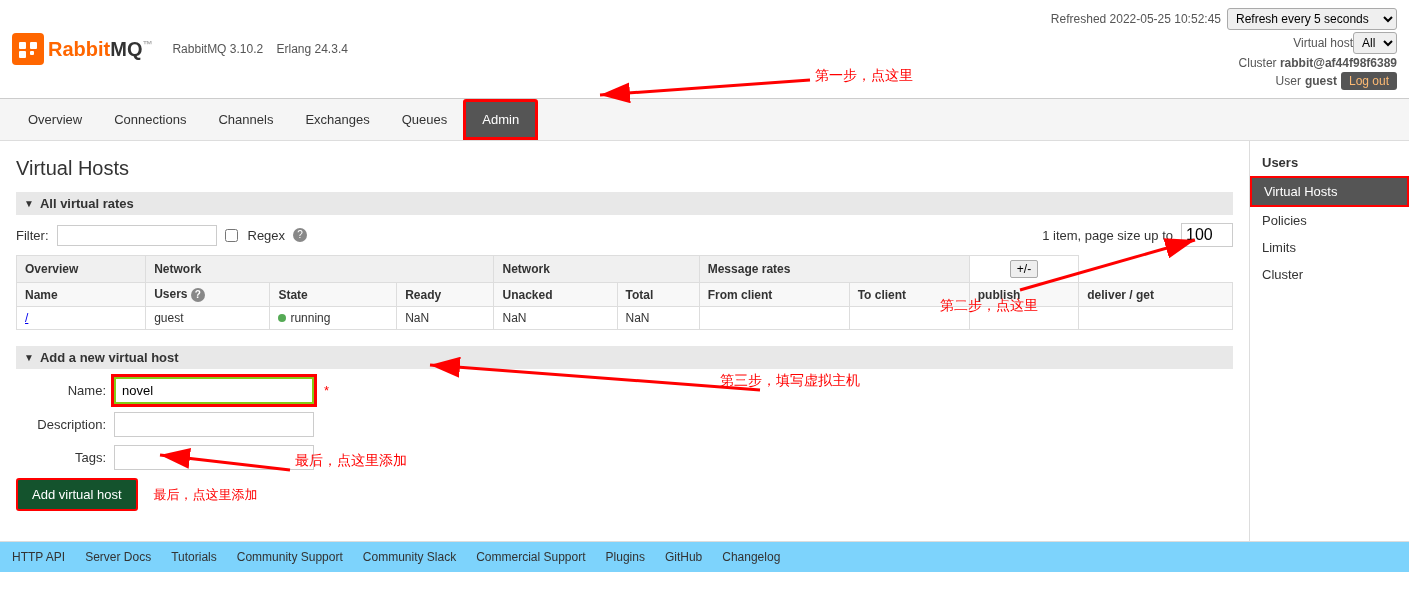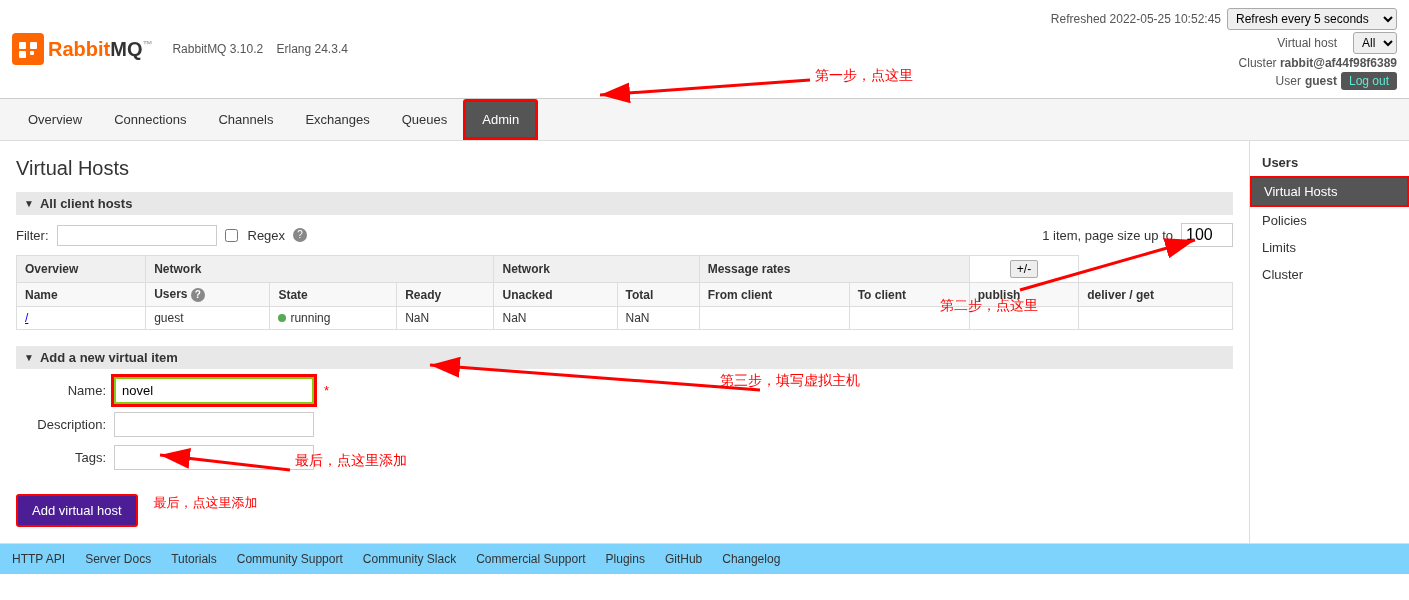--- a/index.html
+++ b/index.html
@@ -46,21 +46,21 @@
       font-size: 12px;
       padding: 2px 4px;
       border: 1px solid #aaa;
       border-radius: 3px;
     }
     #cluster-row { font-size: 12px; }
     #cluster-row strong { font-weight: bold; }
     #user-row { font-size: 12px; display: flex; align-items: center; gap: 4px; }
     #logout-btn {
       background: #555;
-      color: #5eead4;
+      color: #fdba74;
       border: none;
       padding: 2px 8px;
       border-radius: 3px;
       cursor: pointer;
       font-size: 12px;
     }
 
     
     #nav {
       display: flex;
@@ -211,29 +211,29 @@
       font-size: 13px;
     }
     .form-input {
       width: 200px;
       border: 1px solid #ccc;
       padding: 4px 6px;
       font-size: 13px;
     }
     .required-star { color: red; font-size: 13px; margin-left: 2px; }
     .add-btn {
-      background: #4c1d95;
+      background: #14532d;
       color: #fff;
       border: none;
       padding: 7px 14px;
       font-size: 13px;
       cursor: pointer;
       border-radius: 3px;
       border: 2px solid red;
-      margin-top: 16px;
+      margin-top: 0;
     }
 
     
     #sidebar {
       width: 160px;
       border-left: 1px solid #ddd;
       padding: 8px 0;
       font-size: 13px;
     }
     #sidebar .sidebar-section-title {
@@ -312,21 +312,21 @@
   <div id="refresh-area">
     <div id="refresh-row">
       <span>Refreshed 2022-05-25 10:52:45</span>
       <select id="refresh-select">
         <option>Refresh every 5 seconds</option>
         <option>Refresh every 10 seconds</option>
         <option>Refresh every 30 seconds</option>
         <option>No refresh</option>
       </select>
     </div>
-    <div id="vhost-row" style="display:flex;align-items:center;gap:16px;justify-content:flex-end;">
+    <div id="vhost-row" style="display:flex;align-items:center;gap:0;justify-content:flex-end;">
       <span>Virtual host</span>
       <select id="vhost-select">
         <option>All</option>
       </select>
     </div>
     <div id="cluster-row" style="text-align:right;">
       <span>Cluster</span>
       <strong>rabbit@af44f98f6389</strong>
     </div>
     <div id="user-row" style="display:flex;align-items:center;gap:4px;justify-content:flex-end;">
@@ -345,21 +345,21 @@
   <a href="#">Queues</a>
   <a href="#" id="admin-nav-item" class="active">Admin</a>
 </div>
 
 <div id="main">
   <div id="content">
     <h1 id="page-title">Virtual Hosts</h1>
 
     <div class="section-header">
       <span class="section-arrow">▼</span>
-      <span>All client hosts</span>
+      <span>All virtual rates</span>
     </div>
 
     <div class="filter-row">
       <span>Filter:</span>
       <input type="text" class="filter-input" value="" style="">
       <input type="checkbox" class="regex-checkbox" style="">
       <span>Regex</span>
       <span class="help-icon">?</span>
       <div style="flex:1;"></div>
       <span>1 item, page size up to</span>
@@ -407,21 +407,21 @@
           <td></td>
           <td></td>
           <td></td>
         </tr>
       </tbody>
     </table>
 
     <div class="add-section">
       <div class="section-header">
         <span class="section-arrow">▼</span>
-        <span>Add a new virtual item</span>
+        <span>Add a new virtual host</span>
       </div>
 
       <div class="form-row">
         <span class="form-label">Name:</span>
         <input type="text" class="form-input highlight-red" id="name-input" value="novel" style="border: 2px solid #84cc16;">
         <span class="required-star">*</span>
       </div>
       <div class="form-row">
         <span class="form-label">Description:</span>
         <input type="text" class="form-input" value="" style="">

